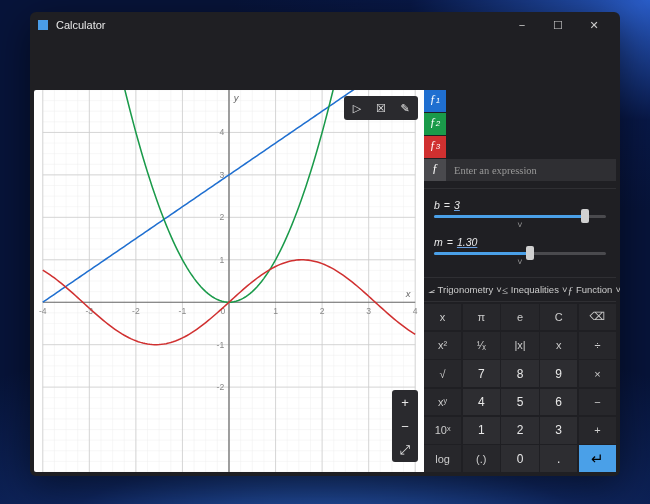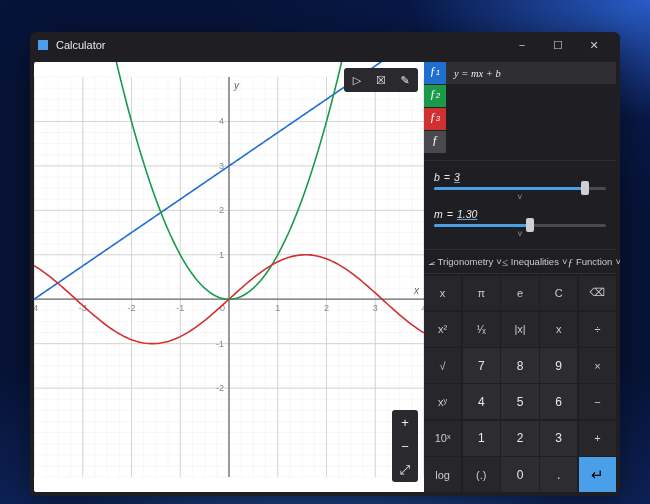--- a/index.html
+++ b/index.html
@@ -5,23 +5,23 @@
   * { margin: 0; padding: 0; box-sizing: border-box; font-family: 'Segoe UI', sans-serif; user-select: none; }
   body { width: 650px; height: 504px; overflow: hidden; background: #0a1a3a; position: relative; }
   .desktop-bg {
     position: absolute; inset: 0;
     background:
       radial-gradient(ellipse 800px 400px at 50% 120%, #3a7de8 0%, rgba(20,50,120,0.6) 40%, rgba(5,15,50,0.0) 70%),
       radial-gradient(ellipse 600px 300px at 100% 0%, #2a5dc8 0%, rgba(10,30,90,0.4) 40%, transparent 70%),
       #07143a;
   }
   .window {
-    position: absolute; left: 30px; top: 32px; width: 590px; height: 464px;
+    position: absolute; left: 30px; top: 12px; width: 590px; height: 464px;
     background: #1f1f23; border-radius: 6px; box-shadow: 0 10px 40px rgba(0,0,0,0.5);
-    display: flex; flex-direction: column; overflow: hidden; color: #e8e8e8;
+    display: flex; flex-direction: column; overflow: hidden; color: #e8e8e8; gap: 48px;
   }
   .titlebar { height: 26px; display: flex; align-items: center; padding: 0 8px; font-size: 11px; }
   .titlebar .icon { width: 10px; height: 10px; background: #4a9de8; margin-right: 8px; }
   .titlebar .spacer { flex: 1; }
   .winbtn { width: 36px; height: 26px; display: flex; align-items: center; justify-content: center; color: #ccc; }
   .header { height: 30px; display: flex; align-items: center; padding: 0 8px; gap: 10px; }
   .hamburger { width: 16px; height: 14px; display: flex; flex-direction: column; justify-content: space-between; }
   .hamburger span { height: 1.5px; background: #e8e8e8; width: 100%; }
   .mode-title { font-size: 15px; font-weight: 600; }
   .body { flex: 1; display: flex; min-height: 0; }
@@ -190,30 +190,30 @@
         <div>+</div>
         <div>−</div>
         <div>⤢</div>
       </div>
     </div>
 
     <div class="side">
       <div class="fn-list" id="fn-list">
           <div class="fn-row">
             <div class="fn-badge" style="background: rgb(31, 111, 208);">ƒ<sub>1</sub></div>
-            <div class="fn-expr">y = mx + b</div>
           </div>
           <div class="fn-row">
             <div class="fn-badge" style="background: rgb(26, 154, 74);">ƒ<sub>2</sub></div>
           </div>
           <div class="fn-row">
             <div class="fn-badge" style="background: rgb(208, 48, 48);">ƒ<sub>3</sub></div>
           </div>
           <div class="fn-row">
             <div class="fn-badge" style="background: rgb(74, 74, 78);">ƒ</div>
+            <div class="fn-expr" style="color: rgb(153, 153, 153); font-style: normal;">Enter an expression</div>
           </div>
         </div>
 
       <div class="sliders" id="sliders">
           <div class="slider-block">
             <div class="slider-label">
               <span>b</span> 
               <span>=</span> 
               <span class="val">3</span>
             </div>

